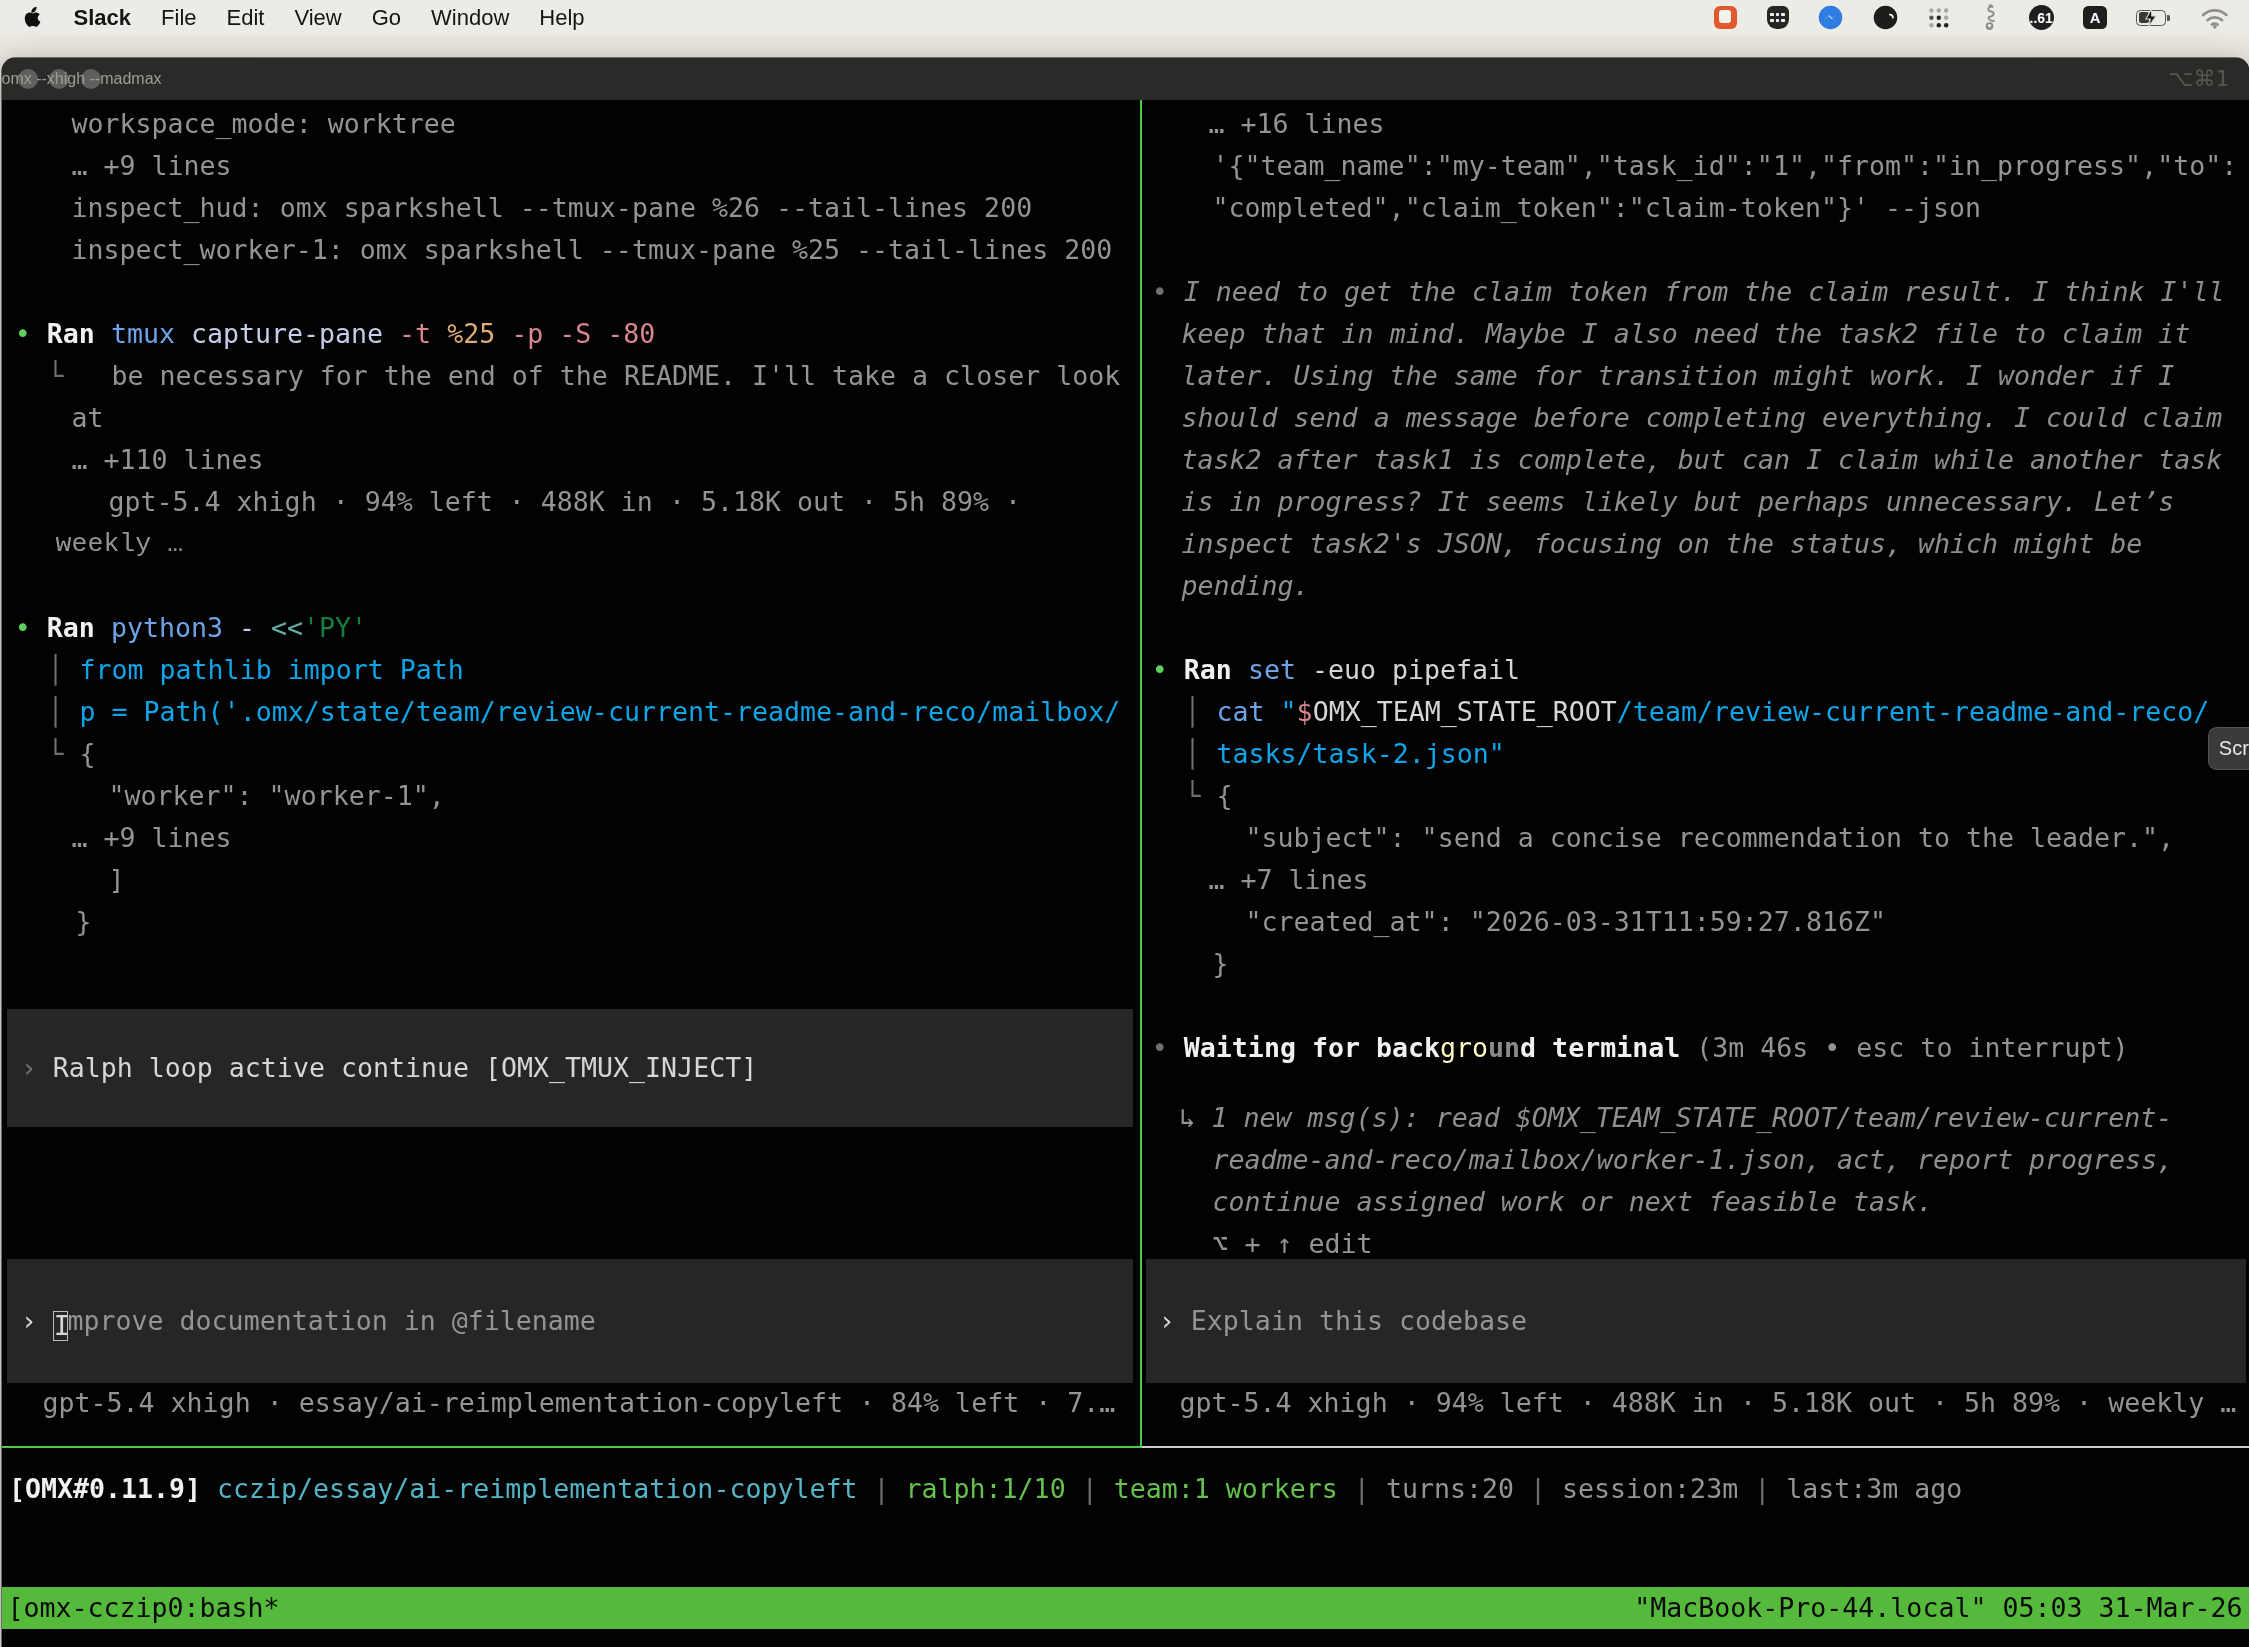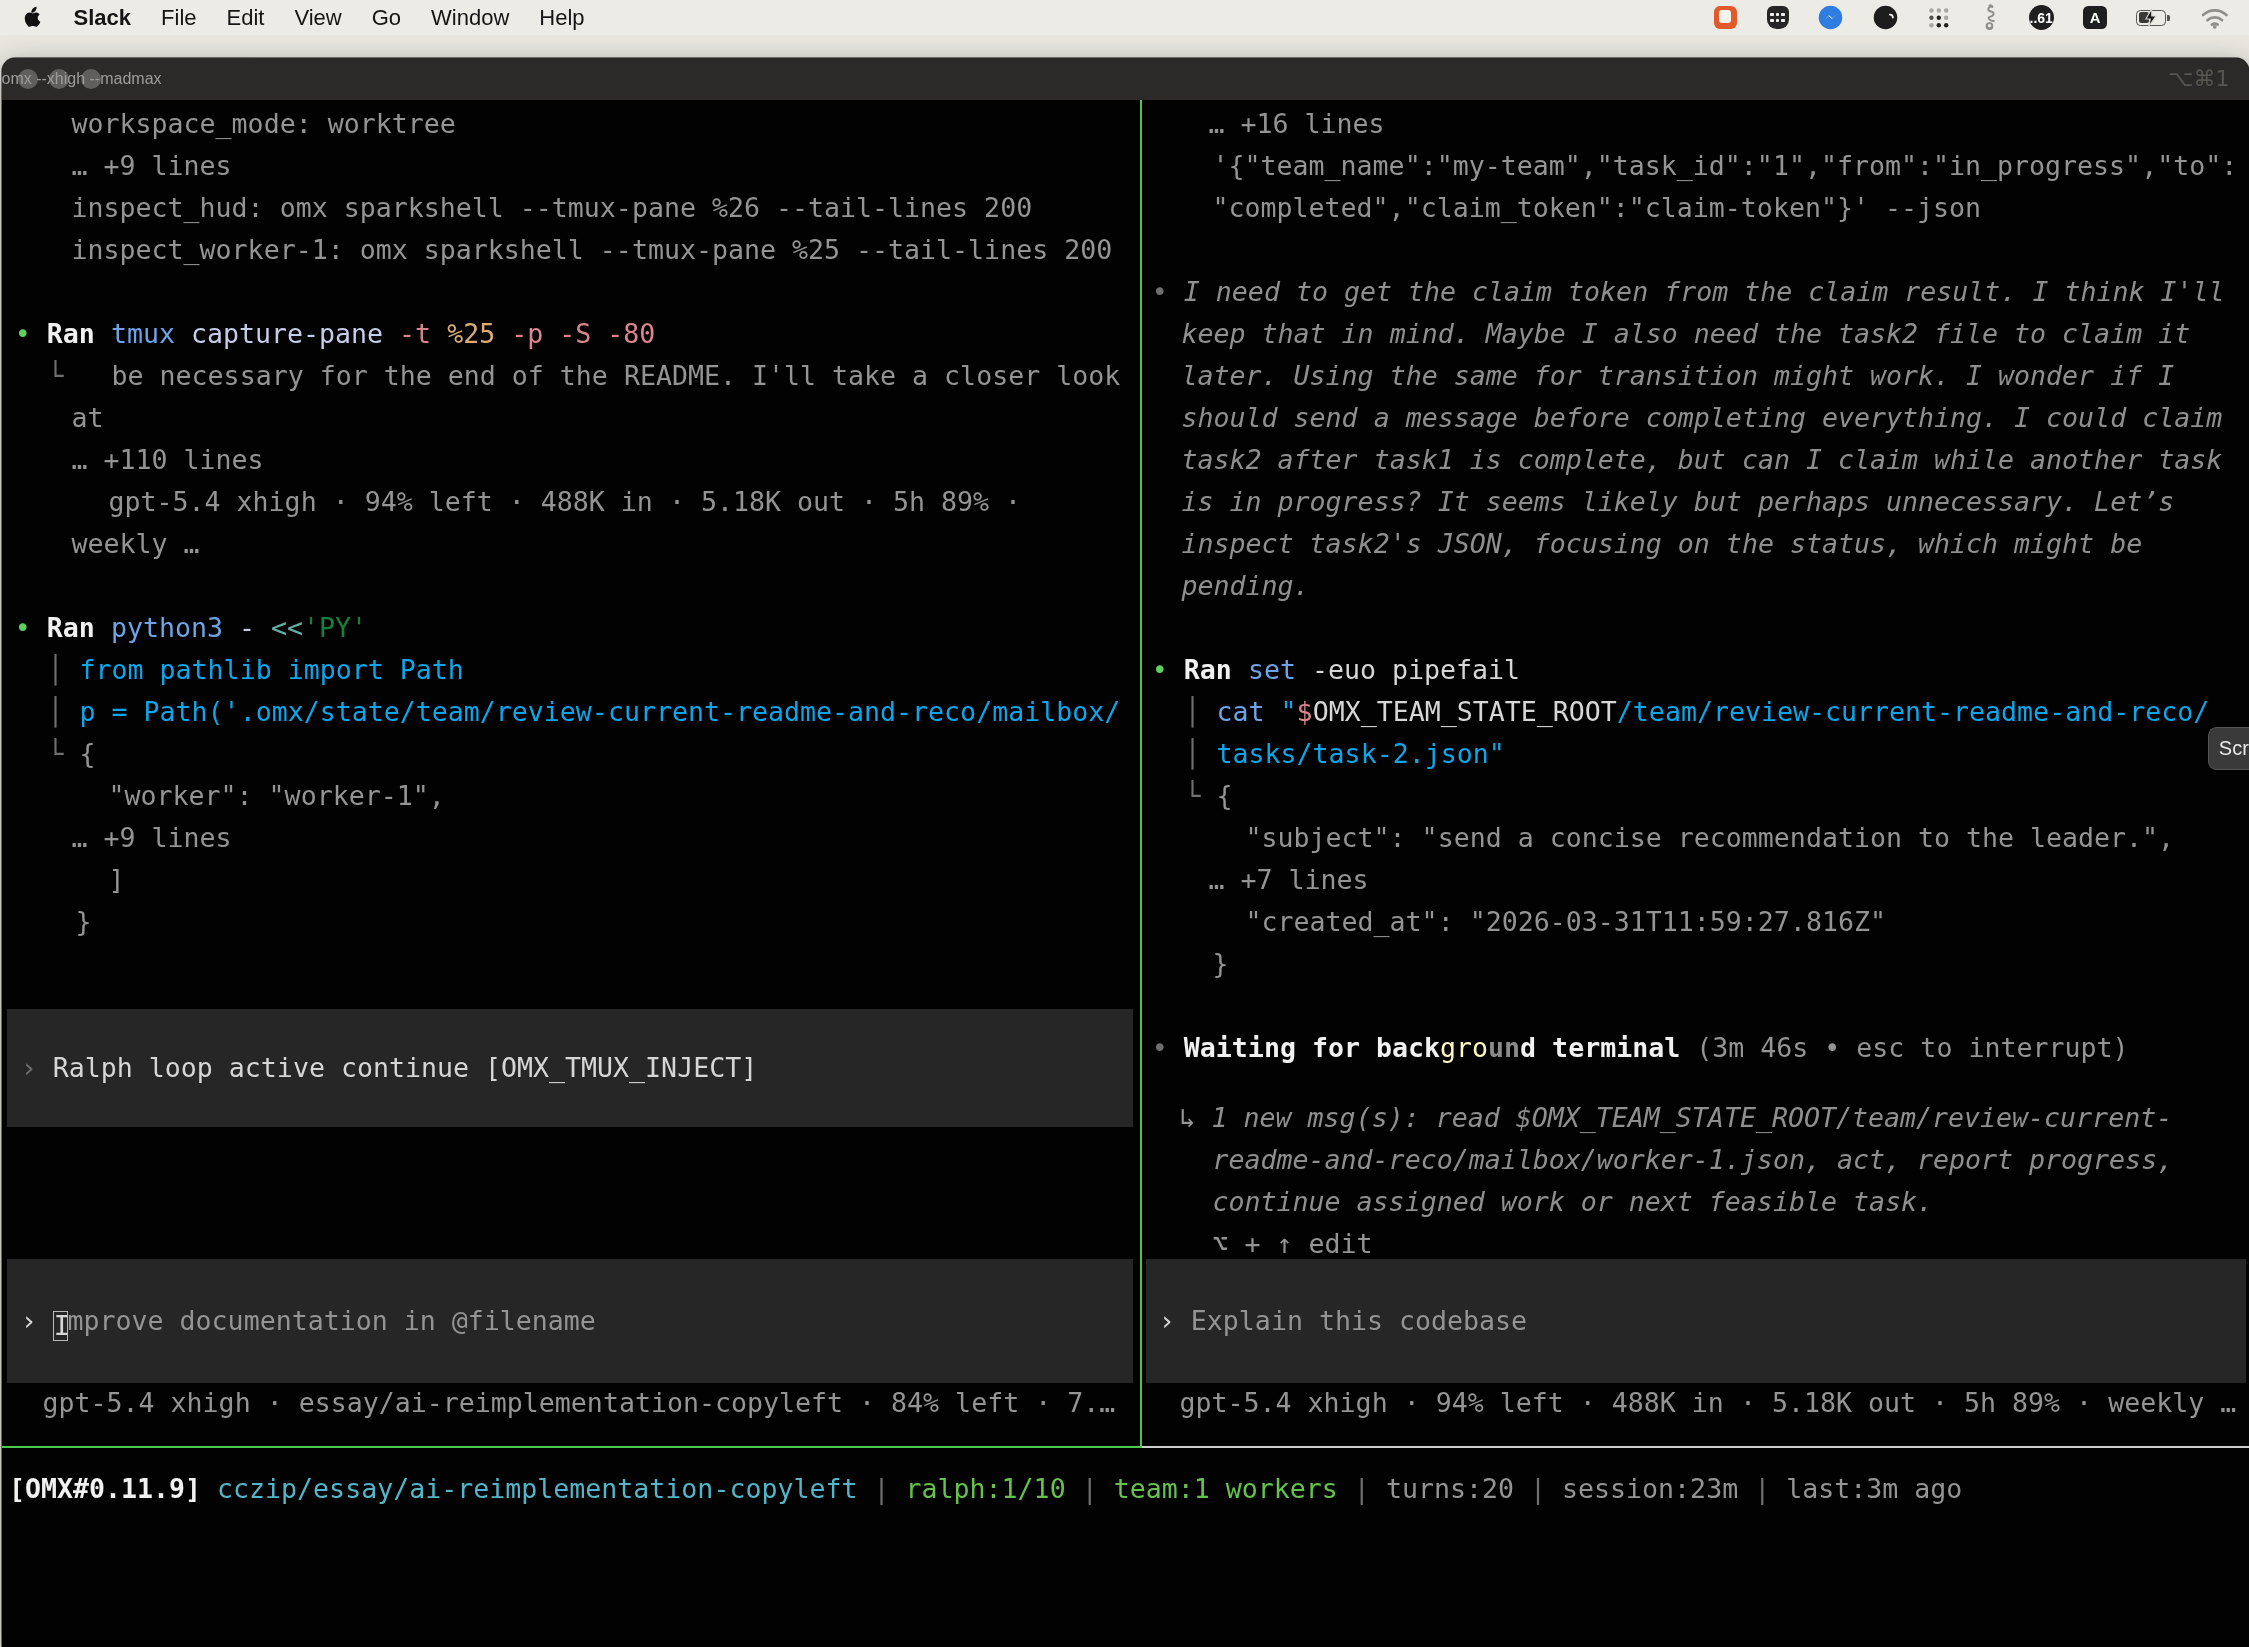--- a/index.html
+++ b/index.html
@@ -182,21 +182,21 @@
         <div class="tline" style="padding-left: 70px;"><span class="c-g">workspace_mode: worktree</span></div>
         <div class="tline" style="padding-left: 70px;"><span class="c-g">… +9 lines</span></div>
         <div class="tline" style="padding-left: 70px;"><span class="c-g">inspect_hud: omx sparkshell --tmux-pane %26 --tail-lines 200</span></div>
         <div class="tline" style="padding-left: 70px;"><span class="c-g">inspect_worker-1: omx sparkshell --tmux-pane %25 --tail-lines 200</span></div>
         <div class="tline" style="padding-left: 0px;"></div>
         <div class="tline" style="padding-left: 13.3px;"><span class="c-bg">•</span><span class="c-g"> </span><span class="c-w">Ran</span><span class="c-g"> </span><span class="c-bl">tmux</span><span class="c-lv"> capture-pane</span><span class="c-pk"> -t</span><span class="c-or"> %25</span><span class="c-pk"> -p -S -80</span></div>
         <div class="tline" style="padding-left: 46px;"><span class="c-cn">└</span><span class="c-g">   be necessary for the end of the README. I'll take a closer look</span></div>
         <div class="tline" style="padding-left: 70px;"><span class="c-g">at</span></div>
         <div class="tline" style="padding-left: 70px;"><span class="c-g">… +110 lines</span></div>
         <div class="tline" style="padding-left: 107px;"><span class="c-g">gpt-5.4 xhigh · 94% left · 488K in · 5.18K out · 5h 89% ·</span></div>
-        <div class="tline" style="padding-left: 70px;"><span class="c-g">weekly …</span></div>
+        <div class="tline" style="padding-left: 54px; font-family: Liberation Mono, monospace;"><span class="c-g">weekly …</span></div>
         <div class="tline" style="padding-left: 0px;"></div>
         <div class="tline" style="padding-left: 13.3px;"><span class="c-bg">•</span><span class="c-g"> </span><span class="c-w">Ran</span><span class="c-g"> </span><span class="c-bl">python3</span><span class="c-lv"> -</span><span class="c-tl"> &lt;&lt;</span><span class="c-pu">'PY'</span></div>
         <div class="tline" style="padding-left: 46px;"><span class="c-cn">│</span><span class="c-gr"> from pathlib import Path</span></div>
         <div class="tline" style="padding-left: 46px;"><span class="c-cn">│</span><span class="c-gr"> p = Path('.omx/state/team/review-current-readme-and-reco/mailbox/</span></div>
         <div class="tline" style="padding-left: 46px;"><span class="c-cn">└</span><span class="c-g"> {</span></div>
         <div class="tline" style="padding-left: 107px;"><span class="c-g">"worker": "worker-1",</span></div>
         <div class="tline" style="padding-left: 70px;"><span class="c-g">… +9 lines</span></div>
         <div class="tline" style="padding-left: 107px;"><span class="c-g">]</span></div>
         <div class="tline" style="padding-left: 74px;"><span class="c-g">}</span></div>
       </div>
@@ -254,16 +254,20 @@
     </div>
 
     <div class="tline abs" style="left: 1137px; top: 1282px; width: 1110px; padding-left: 41px;"><span class="c-g">gpt-5.4 xhigh · 94% left · 488K in · 5.18K out · 5h 89% · weekly …</span></div>
 
     <div class="abs tooltip" style="left:2206px;top:627px;width:41px;height:41px;">
       <span>Scre</span>
     </div>
 
     <div class="tline abs" style="left: 0px; top: 1368px; width: 2247px; padding-left: 7.4px;"><span class="c-w">[OMX#0.11.9]</span><span class="c-g"> </span><span class="c-cy">cczip/essay/ai-reimplementation-copyleft</span><span class="c-cn"> | </span><span class="c-sg">ralph:1/10</span><span class="c-cn"> | </span><span class="c-sg">team:1 workers</span><span class="c-cn"> | </span><span class="c-g">turns:20</span><span class="c-cn"> | </span><span class="c-g">session:23m</span><span class="c-cn"> | </span><span class="c-g">last:3m ago</span></div>
 
+    <div class="abs tmuxbar" style="left:0;top:1487px;width:2247px;height:42px;">
+      <div class="tline tmux-left">[omx-cczip0:bash*</div>
+      <div class="tline tmux-right">"MacBook-Pro-44.local" 05:03 31-Mar-26</div>
+    </div>
 
   </div>
 </div>
 
 
 </body></html>

